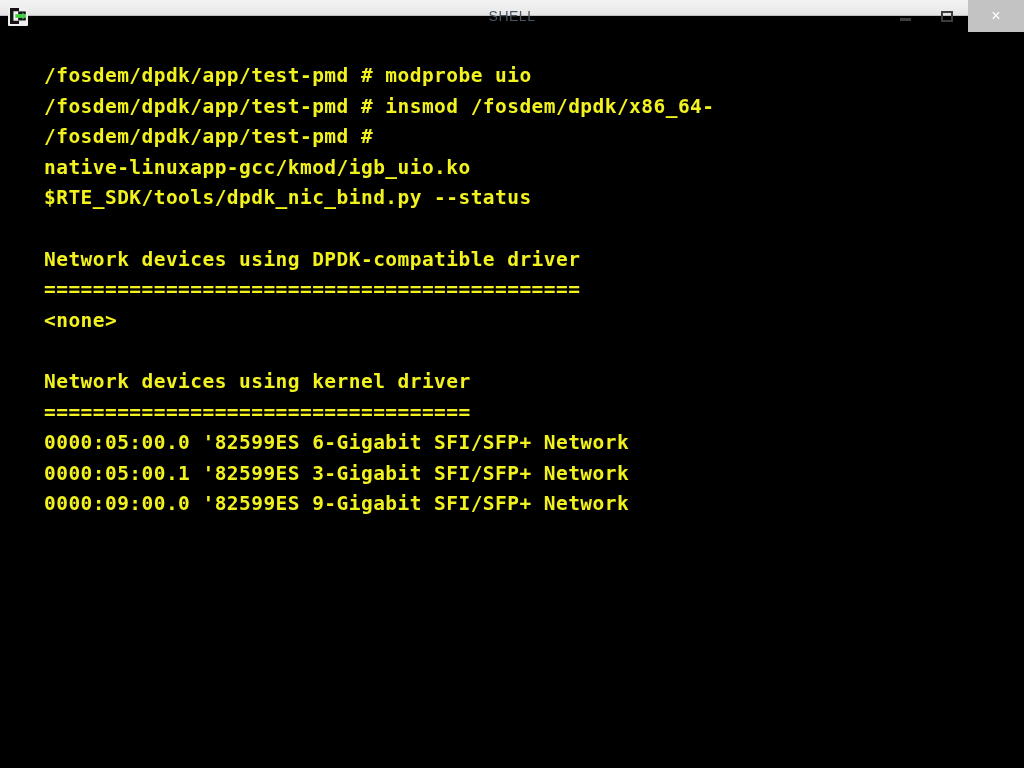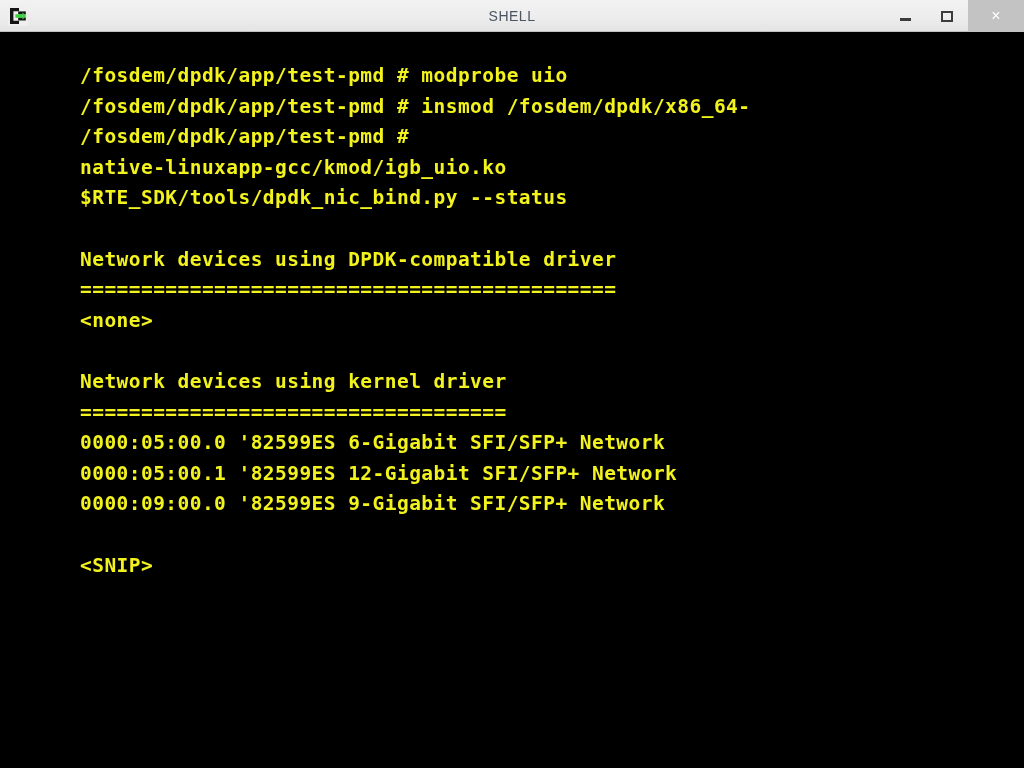--- a/index.html
+++ b/index.html
@@ -18,21 +18,21 @@
     height: 768px;
     background: #000000;
     font-family: "Liberation Sans", sans-serif;
   }
 
   
   .titlebar {
     position: absolute;
     top: 0; left: 0;
     width: 1024px;
-    height: 32px;
+    height: 16px;
     background: linear-gradient(to bottom, #f2f2f2 0%, #ededed 55%, #e4e4e4 100%);
     border-bottom: 1px solid #bfbfbf;
     box-sizing: border-box;
     display: flex;
     align-items: center;
   }
 
   .app-icon {
     position: absolute;
     left: 6px;
@@ -108,21 +108,20 @@
 
   
   .terminal {
     position: absolute;
     top: 32px;
     left: 0;
     width: 836px;
     height: 736px;
     background: #000000;
     overflow: hidden;
-    margin-left: 36px;
   }
 
   .term-screen {
     position: absolute;
     left: 44px;
     top: 29px;
     width: 960px;
   }
 
   .term-line {
@@ -182,20 +181,19 @@
         <div class="term-line">native-linuxapp-gcc/kmod/igb_uio.ko</div>
         <div class="term-line">$RTE_SDK/tools/dpdk_nic_bind.py --status</div>
         <div class="term-line blank">&nbsp;</div>
         <div class="term-line">Network devices using DPDK-compatible driver</div>
         <div class="term-line">============================================</div>
         <div class="term-line">&lt;none&gt;</div>
         <div class="term-line blank">&nbsp;</div>
         <div class="term-line">Network devices using kernel driver</div>
         <div class="term-line">===================================</div>
         <div class="term-line">0000:05:00.0 '82599ES 6-Gigabit SFI/SFP+ Network</div>
-        <div class="term-line">0000:05:00.1 '82599ES 12-Gigabit SFI/SFP+ Network</div>
+        <div class="term-line">0000:05:00.1 '82599ES 3-Gigabit SFI/SFP+ Network</div>
         <div class="term-line">0000:09:00.0 '82599ES 9-Gigabit SFI/SFP+ Network</div>
         <div class="term-line blank">&nbsp;</div>
-        <div class="term-line">&lt;SNIP&gt;</div>
       </div>
   </div>
 
 </div>
 
 </body></html>

